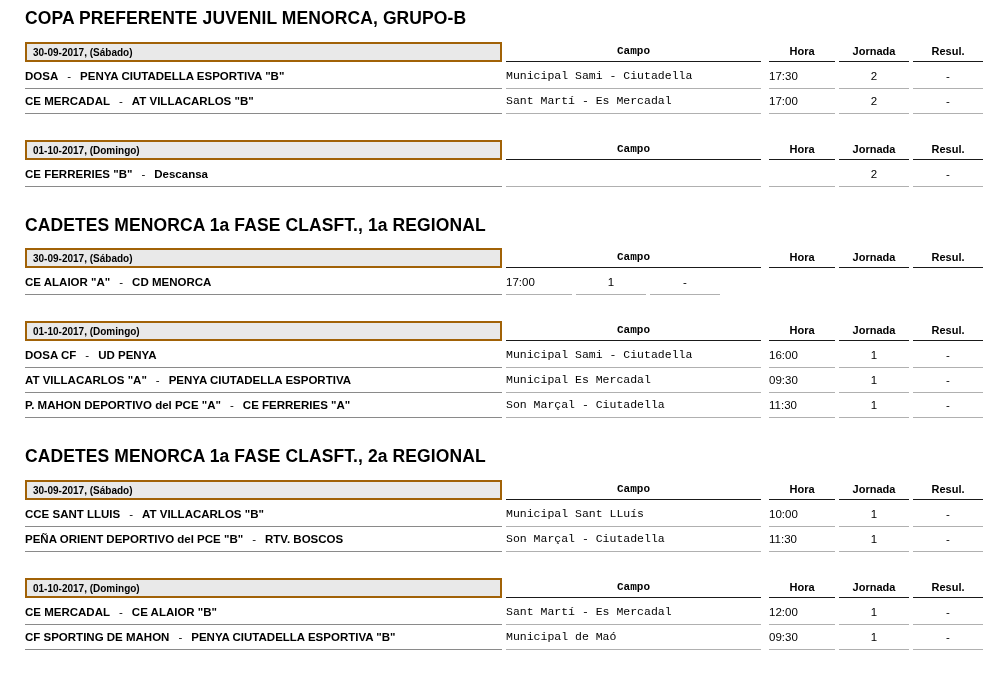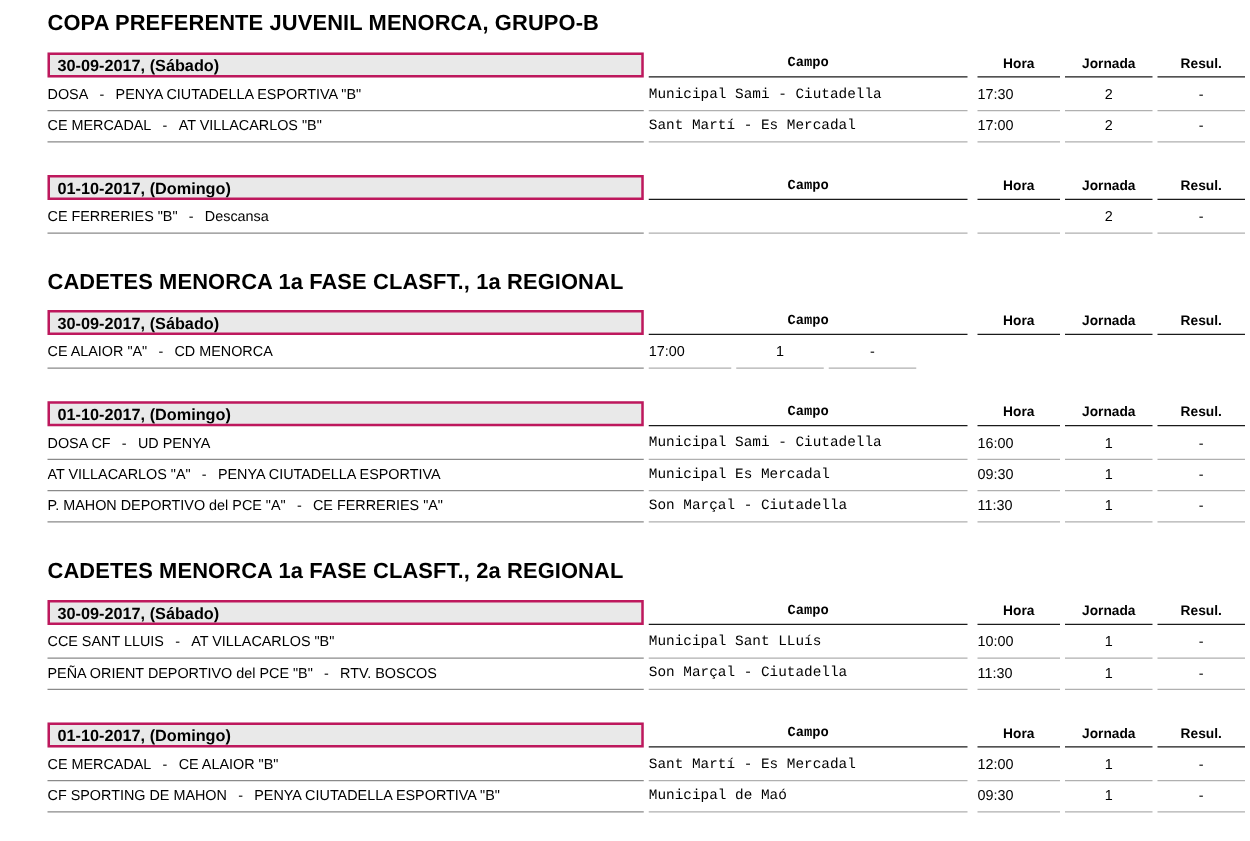--- a/index.html
+++ b/index.html
@@ -13,21 +13,20 @@
     font-family: "Liberation Sans", sans-serif;
     color: #000000;
     overflow: hidden;
   }
   .page {
     position: relative;
     width: 804px;
     height: 673px;
     padding: 0;
     box-sizing: border-box;
-    margin-left: 13px;
   }
   .section {
     padding: 0 25px 0 25px;
   }
   .section-title {
     font-size: 17.5px;
     font-weight: bold;
     letter-spacing: 0.1px;
     margin: 0;
     padding: 0;
@@ -55,26 +54,26 @@
   .c-match   { width: 477px; flex: 0 0 477px; box-sizing: border-box; }
   .c-spacer  { width:   4px; flex: 0 0 4px; }
   .c-campo   { width: 255px; flex: 0 0 255px; box-sizing: border-box; font-family: Liberation Mono, monospace; }
   .c-hora    { width:  66px; flex: 0 0 66px; box-sizing: border-box; text-align: left; }
   .c-jornada { width:  70px; flex: 0 0 70px; box-sizing: border-box; text-align: center; }
   .c-resul   { width:  70px; flex: 0 0 70px; box-sizing: border-box; text-align: center; }
 
   
   .hdr-row { height: 22px; }
   .date-box {
-    border: 2px solid #be185d;
+    border: 2px solid #a16207;
     background: #e9e9e9;
     height: 20px;
     line-height: 17px;
     box-sizing: border-box;
-    font-size: 13px;
+    font-size: 10px;
     font-weight: bold;
     padding-left: 6px;
     white-space: nowrap;
     overflow: hidden;
   }
   .col-head {
     font-size: 11px;
     font-weight: bold;
     border-bottom: 1.4px solid #1a1a1a;
     height: 20px;
@@ -97,21 +96,21 @@
     border-bottom: 1.2px solid #b0b0b0;
     white-space: nowrap;
     overflow: hidden;
   }
   .cell.match { padding-left: 0px; border-bottom: 1.2px solid #8a8a8a; }
   .cell.campo { padding-left: 0px; margin-right: 8px; }
   .cell.hora, .cell.jornada, .cell.resul { margin-right: 4px; }
   .cell.blank { border-bottom: 1.2px solid #b0b0b0; }
 
   .sep { display: inline-block; padding: 0 9px; }
-  .team { display: inline; }
+  .team { display: inline; font-weight: bold; }
 </style>
 </head>
 <body>
 
 <div class="page">
   <div id="content">
       <div class="title-gap-first"></div>
       <div class="section">
         <div class="section-title">COPA PREFERENTE JUVENIL MENORCA, GRUPO-B</div>
         <div class="block-gap-after-title"></div>

